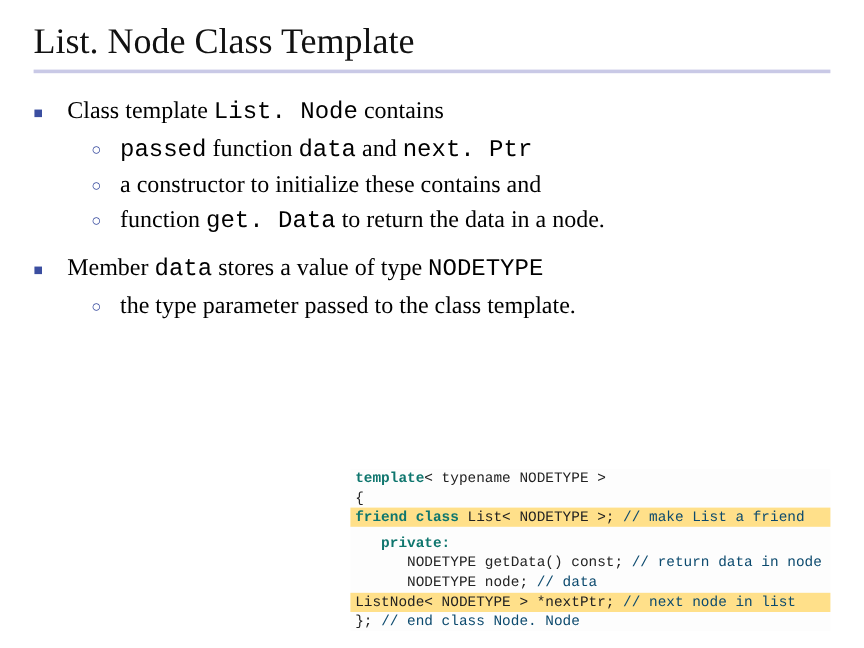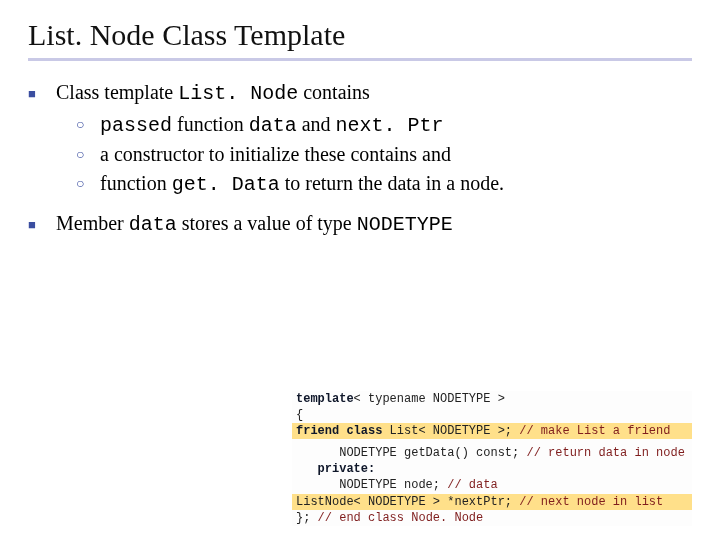--- a/index.html
+++ b/index.html
@@ -84,22 +84,22 @@
     font-family: "Courier New", monospace;
     font-size: 12px;
     line-height: 1.35;
     color: #222;
     background: #fdfdfd;
   }
   .code-img .line {
     white-space: pre;
     padding: 0 4px;
   }
-  .kw { color: #0f172a; font-weight: bold; }
-  .cm { color: #7f1d1d; }
+  .kw { color: #0f766e; font-weight: bold; }
+  .cm { color: #0c4a6e; }
   .hl { background: #ffe08a; display: inline-block; width: 100%; box-sizing: border-box; padding: 0 4px; }
 </style>
 </head>
 <body>
 
 <div class="slide">
   <h1 class="title">List. Node Class Template</h1>
   <div class="title-rule"></div>
 
   <div class="body">
@@ -132,30 +132,34 @@
 
     <div class="spacer"></div>
 
     <div class="lvl1">
       <span class="bullet"></span>
       <span class="txt">
         <span>Member </span><span class="mono">data</span><span> stores a value of type </span><span class="mono">NODETYPE</span>
       </span>
     </div>
 
+    <div class="lvl2">
+      <span class="bullet"></span>
+      <span class="txt">the type parameter passed to the class template.</span>
+    </div>
 
     <div class="spacer"></div>
 
 
   </div>
 
   <div class="code-img">
     <div class="line"><span class="kw">template</span><span>&lt; typename NODETYPE &gt;</span></div>
     <div class="line">{</div>
     <div class="hl"><span class="kw">   friend class</span><span> List&lt; NODETYPE &gt;; </span><span class="cm">// make List a friend</span></div>
     <div class="line" style="height:6px"></div>
+    <div class="line"><span class="kw">   private:</span></div>
     <div class="line"><span>      NODETYPE getData() const; </span><span class="cm">// return data in node</span></div>
-    <div class="line"><span class="kw">   private:</span></div>
     <div class="line"><span>      NODETYPE node; </span><span class="cm">// data</span></div>
     <div class="hl"><span>      ListNode&lt; NODETYPE &gt; *nextPtr; </span><span class="cm">// next node in list</span></div>
     <div class="line"><span>}; </span><span class="cm">// end class Node. Node</span></div>
   </div>
 </div>
 
 </body></html>

